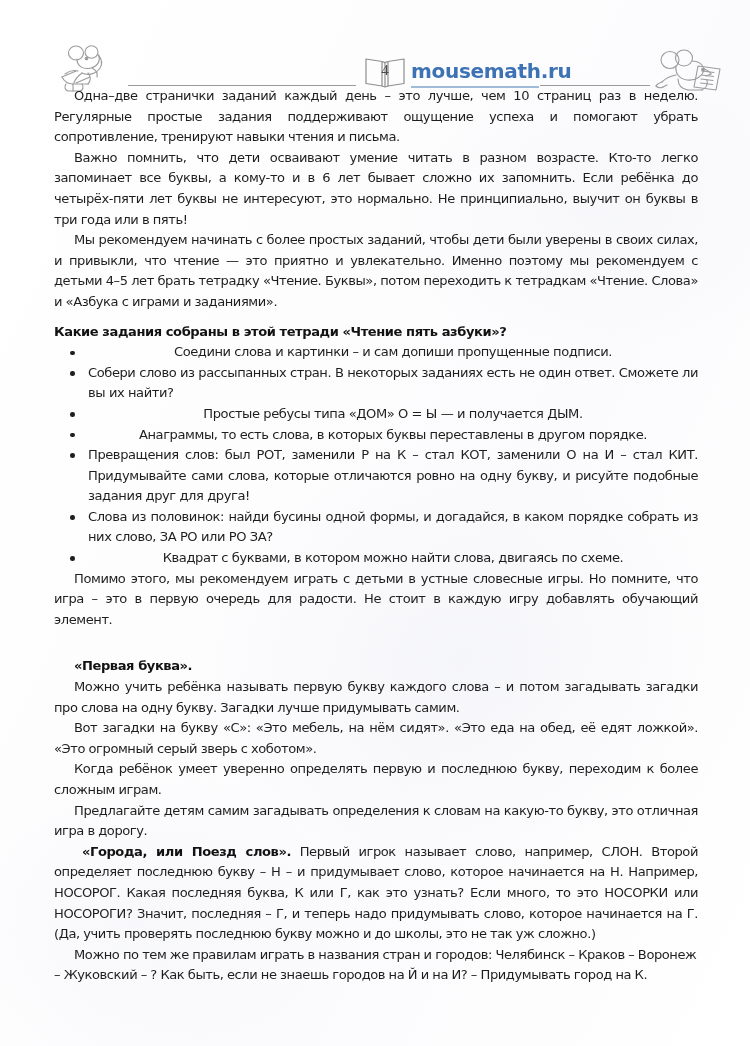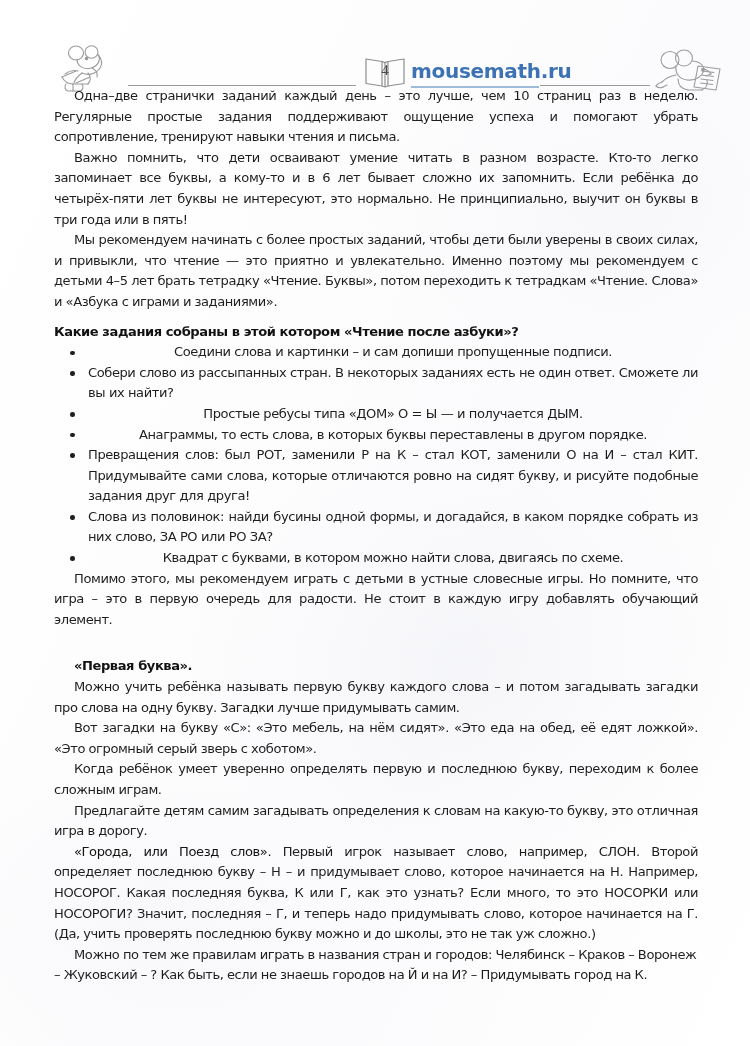--- a/index.html
+++ b/index.html
@@ -115,22 +115,23 @@
     margin: 0;
     font-family: "DejaVu Sans", sans-serif;
     font-size: 13.05px;
     line-height: 20.6px;
     font-weight: 700;
     letter-spacing: -0.42px;
     color: #121212;
     text-align: left;
   }
   .lead-bold {
-    font-weight: 400;
+    font-weight: 700;
     color: #121212;
+    margin-left: 8px;
   }
 
   .spacer-head   { height: 9px; }
   .spacer-big    { height: 26px; }
 
   ul.task-list {
     margin: 0;
     padding: 0;
     list-style: none;
   }
@@ -226,42 +227,42 @@
   </div>
 
   <div class="content">
 
     <p class="para">Одна–две странички заданий каждый день – это лучше, чем 10 страниц раз в неделю. Регулярные простые задания поддерживают ощущение успеха и помогают убрать сопротивление, тренируют навыки чтения и письма.</p>
     <p class="para">Важно помнить, что дети осваивают умение читать в разном возрасте. Кто-то легко запоминает все буквы, а кому-то и в 6 лет бывает сложно их запомнить. Если ребёнка до четырёх-пяти лет буквы не интересуют, это нормально. Не принципиально, выучит он буквы в три года или в пять!</p>
     <p class="para">Мы рекомендуем начинать с более простых заданий, чтобы дети были уверены в своих силах, и привыкли, что чтение — это приятно и увлекательно. Именно поэтому мы рекомендуем с детьми 4–5 лет брать тетрадку «Чтение. Буквы», потом переходить к тетрадкам «Чтение. Слова» и «Азбука с играми и заданиями».</p>
 
     <div class="spacer-head"></div>
 
-    <h2 class="section-head">Какие задания собраны в этой котором «Чтение после азбуки»?</h2>
+    <h2 class="section-head">Какие задания собраны в этой тетради «Чтение пять азбуки»?</h2>
 
     <ul class="task-list">
       <li class="short">
         <span class="bullet"></span>
         <span class="li-text">Соедини слова и картинки – и сам допиши пропущенные подписи.</span>
       </li>
       <li>
         <span class="bullet"></span>
         <span class="li-text">Собери слово из рассыпанных стран. В некоторых заданиях есть не один ответ. Сможете ли вы их найти?</span>
       </li>
       <li class="short">
         <span class="bullet"></span>
         <span class="li-text">Простые ребусы типа «ДОМ» О = Ы — и получается ДЫМ.</span>
       </li>
       <li class="short">
         <span class="bullet"></span>
         <span class="li-text">Анаграммы, то есть слова, в которых буквы переставлены в другом порядке.</span>
       </li>
       <li>
         <span class="bullet"></span>
-        <span class="li-text">Превращения слов: был РОТ, заменили Р на К – стал КОТ, заменили О на И – стал КИТ. Придумывайте сами слова, которые отличаются ровно на сидят букву, и рисуйте подобные задания друг для друга!</span>
+        <span class="li-text">Превращения слов: был РОТ, заменили Р на К – стал КОТ, заменили О на И – стал КИТ. Придумывайте сами слова, которые отличаются ровно на одну букву, и рисуйте подобные задания друг для друга!</span>
       </li>
       <li>
         <span class="bullet"></span>
         <span class="li-text">Слова из половинок: найди бусины одной формы, и догадайся, в каком порядке собрать из них слово, ЗА РО или РО ЗА?</span>
       </li>
       <li class="short">
         <span class="bullet"></span>
         <span class="li-text">Квадрат с буквами, в котором можно найти слова, двигаясь по схеме.</span>
       </li>
     </ul>

